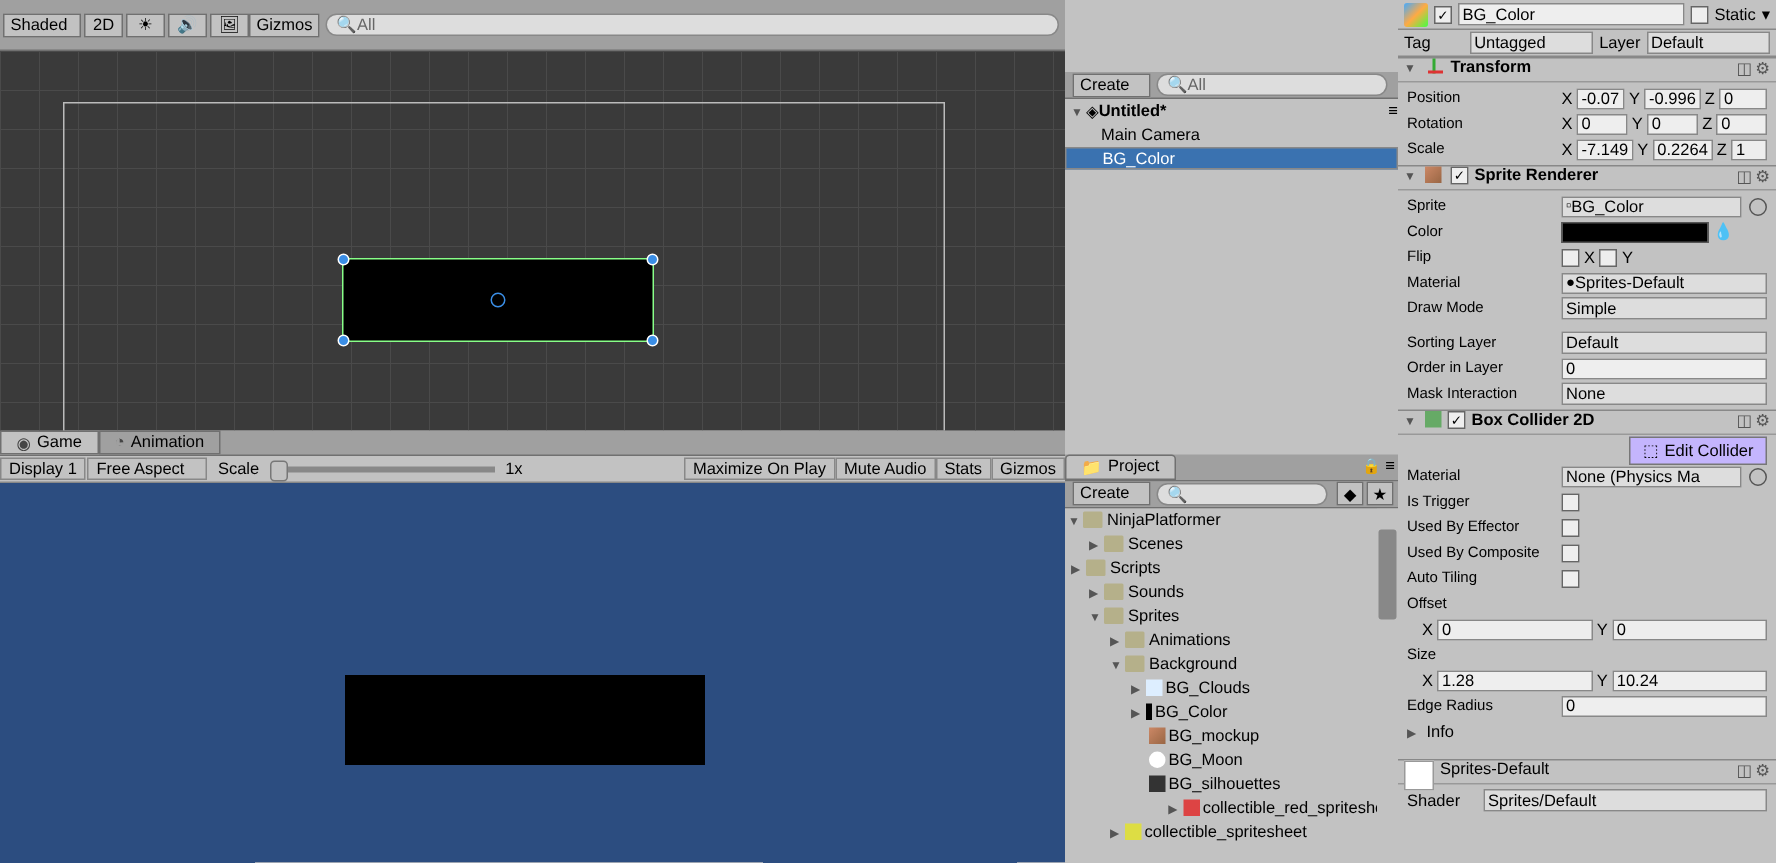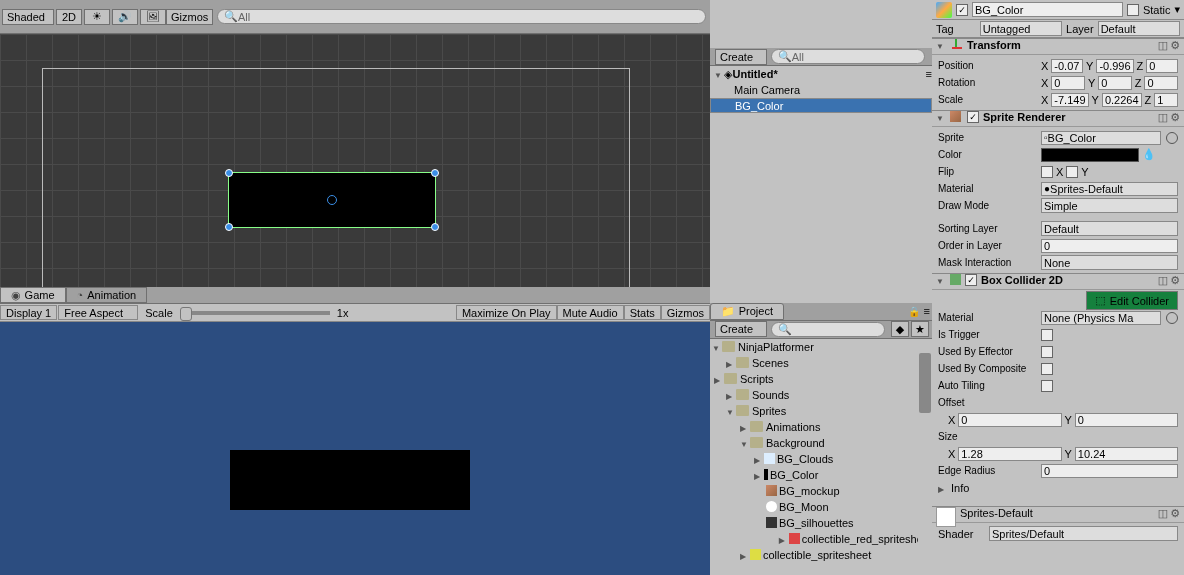--- a/index.html
+++ b/index.html
@@ -70,21 +70,21 @@
 .comp-head .hicon { margin-left: auto; display: flex; gap: 2px; }
 .gear-i::before { content: "⚙"; color: #555; }
 .book-i::before { content: "◫"; color: #555; }
 .comp-body { padding: 2px 6px; }
 .prop-row { display: flex; align-items: center; height: 17px; gap: 3px; }
 .prop-label { width: 100px; font-size: 10px; }
 .small-inp { background: #eee; border: 1px solid #888; height: 14px; padding: 0 2px; font-size: 10px; flex: 1; display: flex; align-items: center; }
 .color-swatch { width: 98px; height: 14px; background: #000; border: 1px solid #555; }
 .obj-field { background: #ddd; border: 1px solid #888; height: 14px; padding: 0 2px; font-size: 10px; flex: 1; display: flex; align-items: center; }
 .obj-circ { width: 12px; height: 12px; border: 1px solid #555; border-radius: 50%; display: inline-block; margin-left: 2px; }
-.btn { background: #15803d; border: 1px solid #777; padding: 2px 8px; display: flex; align-items: center; gap: 4px; }
+.btn { background: #c4b5fd; border: 1px solid #777; padding: 2px 8px; display: flex; align-items: center; gap: 4px; }
 .editcoll-i::before { content: "⬚"; }
 .axes-i { width: 13px; height: 13px; position: relative; }
 .axes-i::before { content: ""; position: absolute; width: 2px; height: 10px; background: #3a3; left: 5px; top: 0; }
 .axes-i::after { content: ""; position: absolute; width: 10px; height: 2px; background: #d33; left: 2px; top: 8px; }
 .sprite-ic { width: 11px; height: 11px; background: linear-gradient(135deg, #c86, #964); margin-right: 2px; display: inline-block; }
 .box-ic { width: 11px; height: 11px; background: #6a6; display: inline-block; }
 </style>
 </head>
 <body>
 

